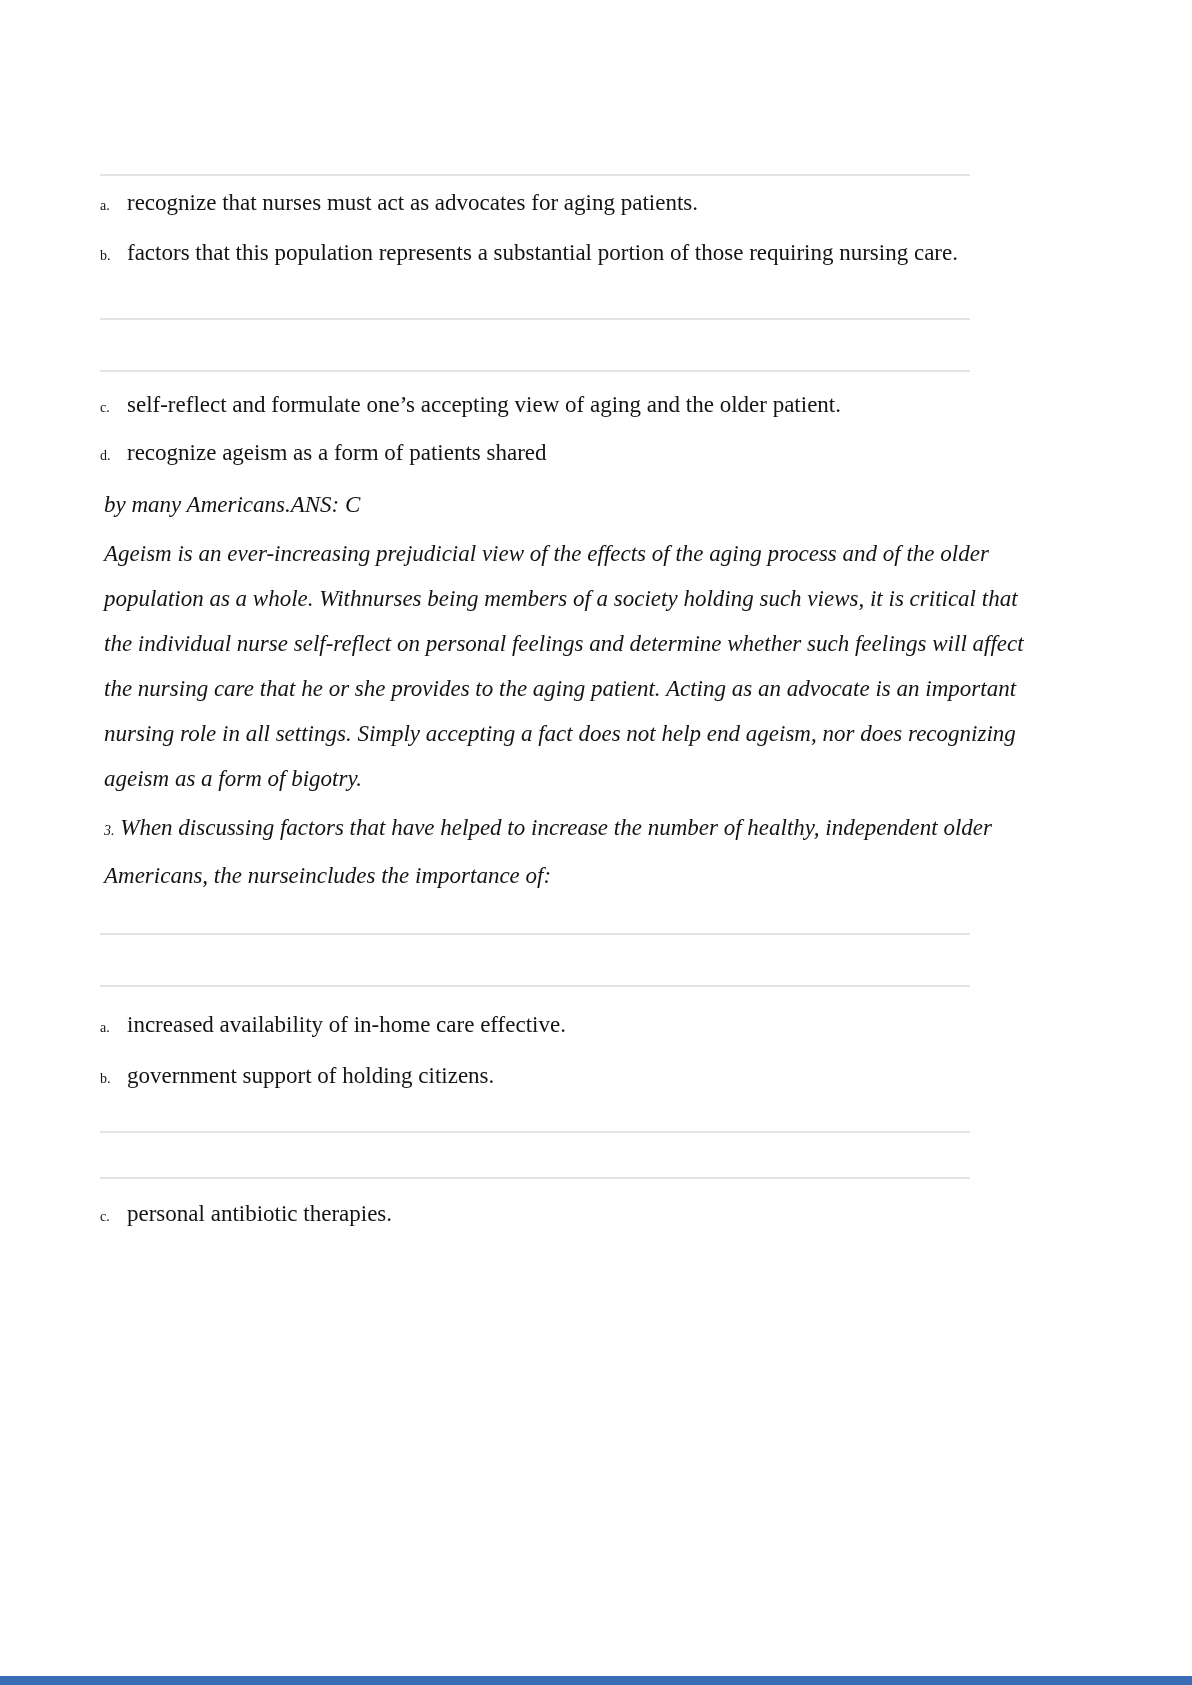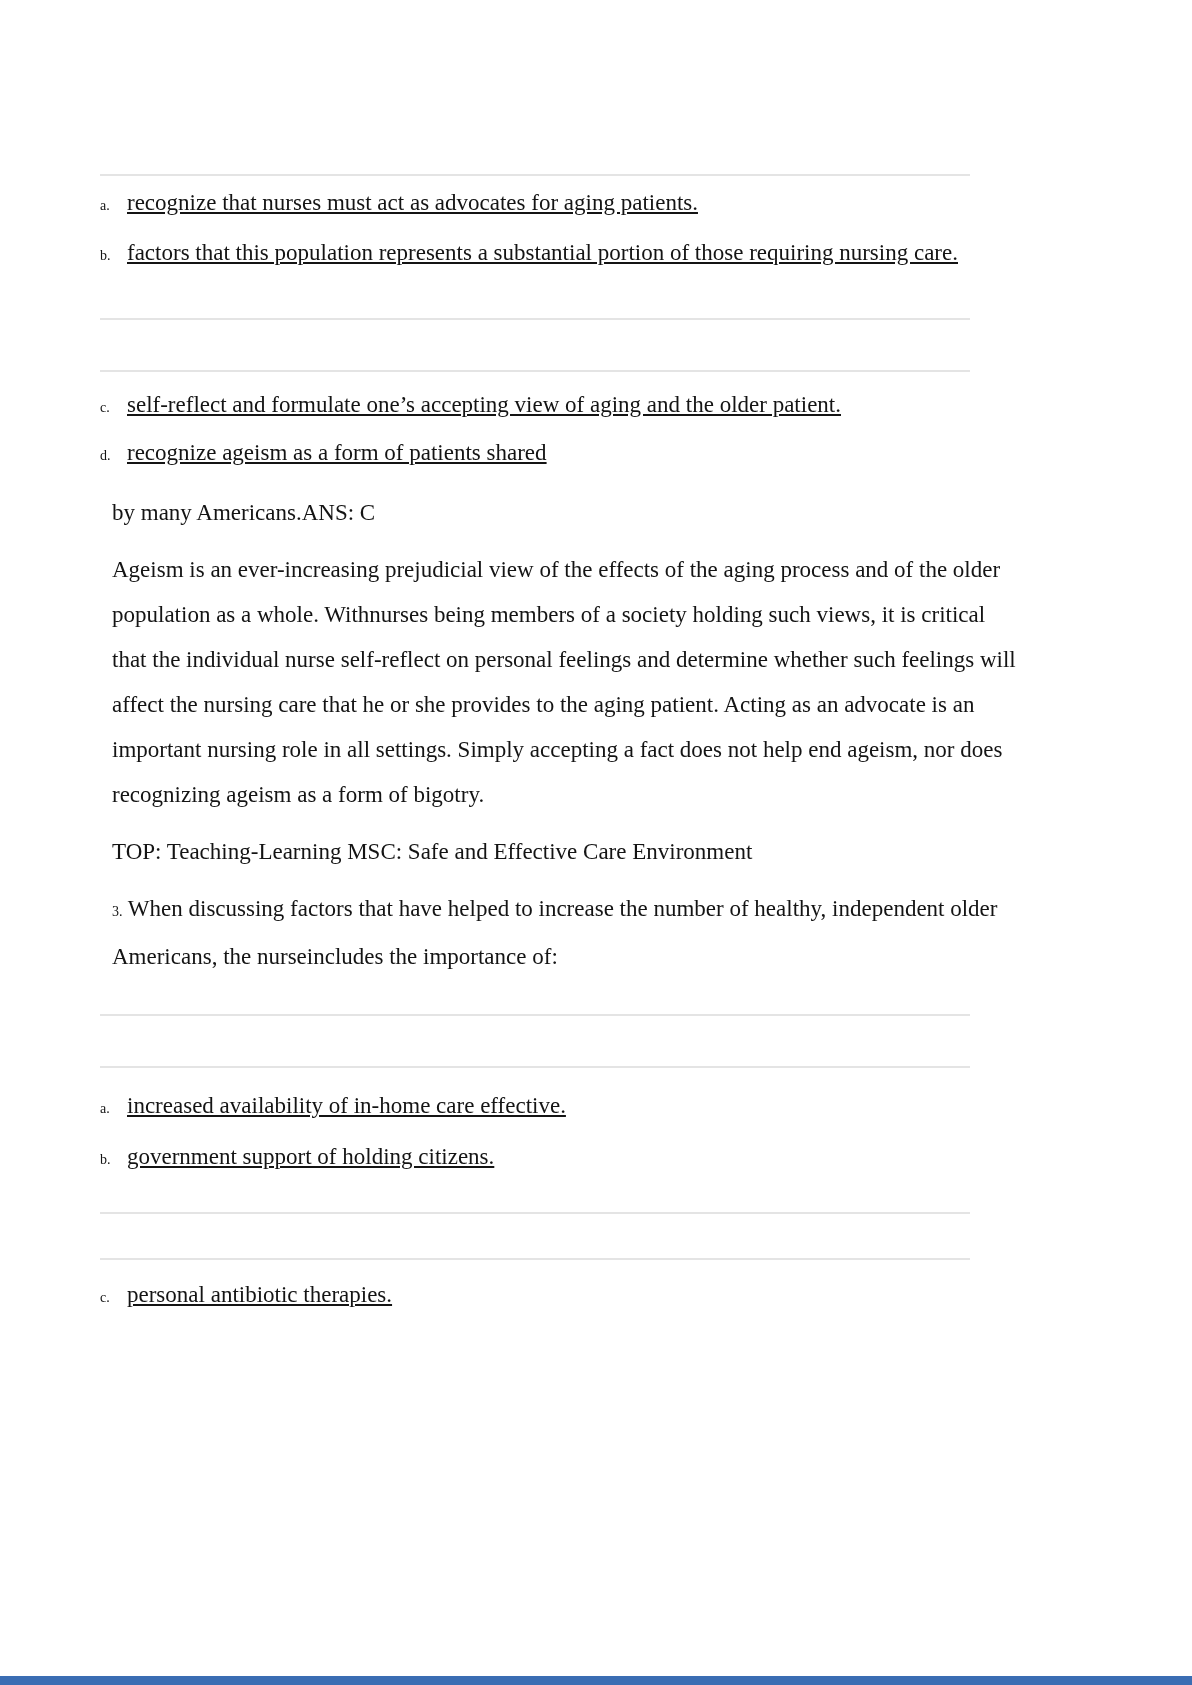--- a/index.html
+++ b/index.html
@@ -38,22 +38,22 @@
   .opt-b1 { margin-top: 2px; }
   .opt-c1 { margin-top: 10px; }
   .opt-a2 { margin-top: 15px; }
   .opt-b2 { margin-top: 3px; }
   .opt-c2 { margin-top: 12px; }
   .opt-label {
     flex: 0 0 27px;
     width: 27px;
     font-size: 14px;
   }
-  .opt-text { flex: 1; text-decoration: underline; }
-  .line, .para { margin: 12px; }
+  .opt-text { flex: 1; }
+  .line, .para { margin: 4px; font-style: italic; }
   .q-num { font-size: 14px; }
   .footer-bar {
     position: absolute;
     left: 0;
     bottom: 0;
     width: 1192px;
     height: 9px;
     background: #3a6db3;
   }
 </style>
@@ -85,21 +85,20 @@
   <div class="option">
     <span class="opt-label">d.</span>
     <div class="opt-text">recognize ageism as a form of patients shared</div>
   </div>
 
   <p class="line">by many Americans.ANS: C</p>
 
   <p class="para">Ageism is an ever-increasing prejudicial view of the effects of the aging process and of the older population as a whole. Withnurses being members of a society holding such views, it is critical that the individual nurse self-reflect on personal feelings and determine whether such feelings will affect the nursing care that he or she provides to the aging patient. Acting as an advocate is an important nursing role in all settings. Simply accepting a fact does not help end ageism, nor does recognizing ageism as a form of bigotry.</p>
 
 
-  <p class="line">TOP: Teaching-Learning MSC: Safe and Effective Care Environment</p>
 
   <p class="para"><span class="q-num">3.</span><span> When discussing factors that have helped to increase the number of healthy, independent older Americans, the nurseincludes the importance of:</span></p>
 
   <hr class="divider d4">
   <hr class="divider d5">
 
   <div class="option opt-a2">
     <span class="opt-label">a.</span>
     <div class="opt-text">increased availability of in-home care effective.</div>
   </div>

